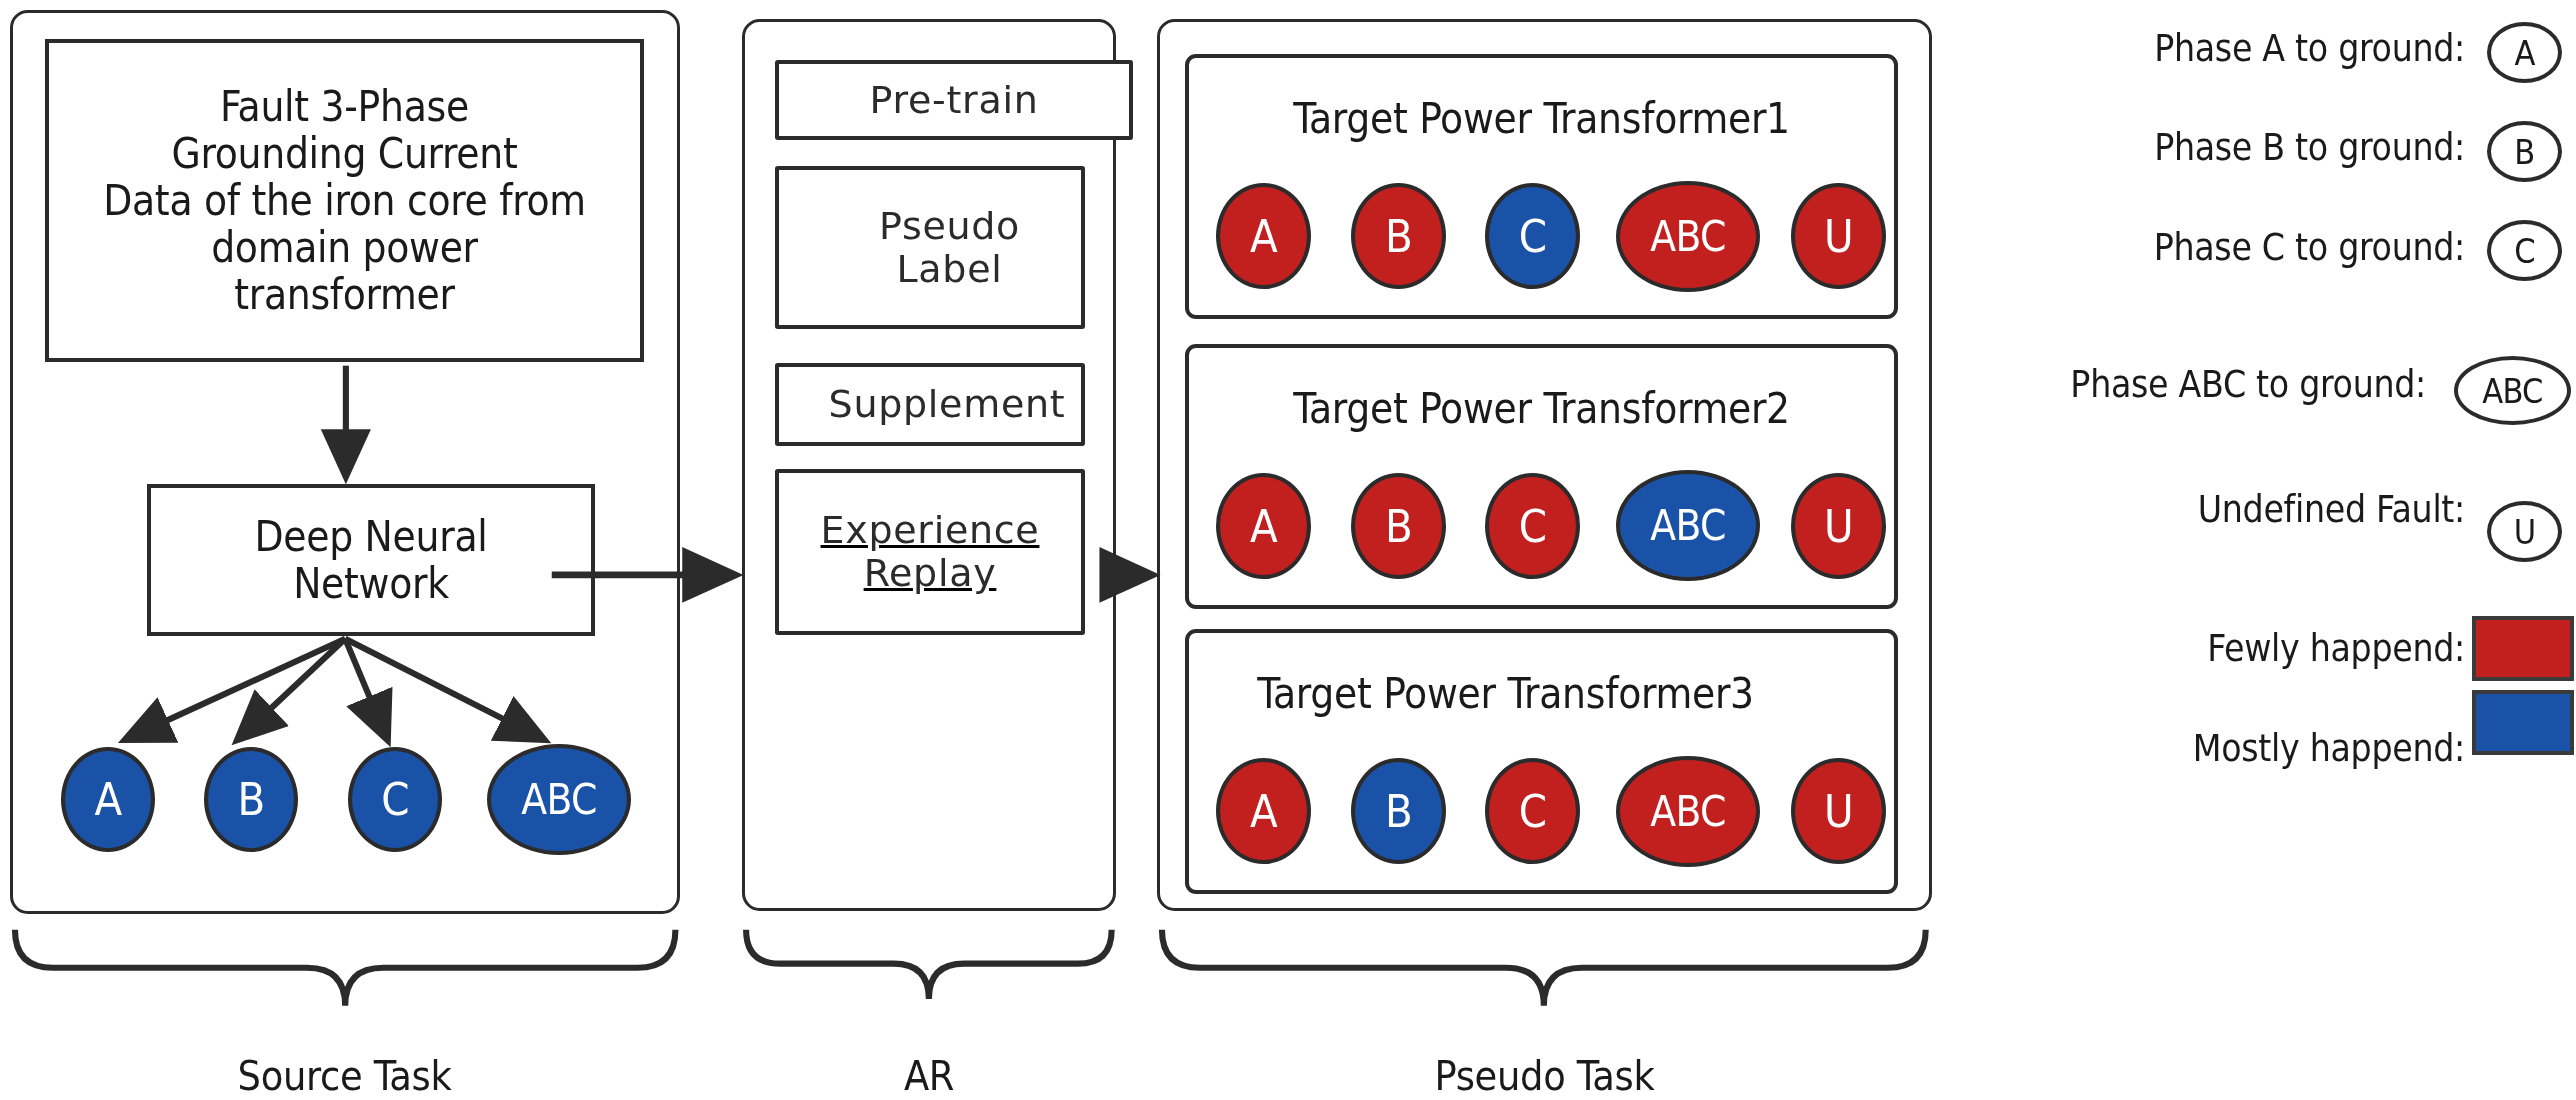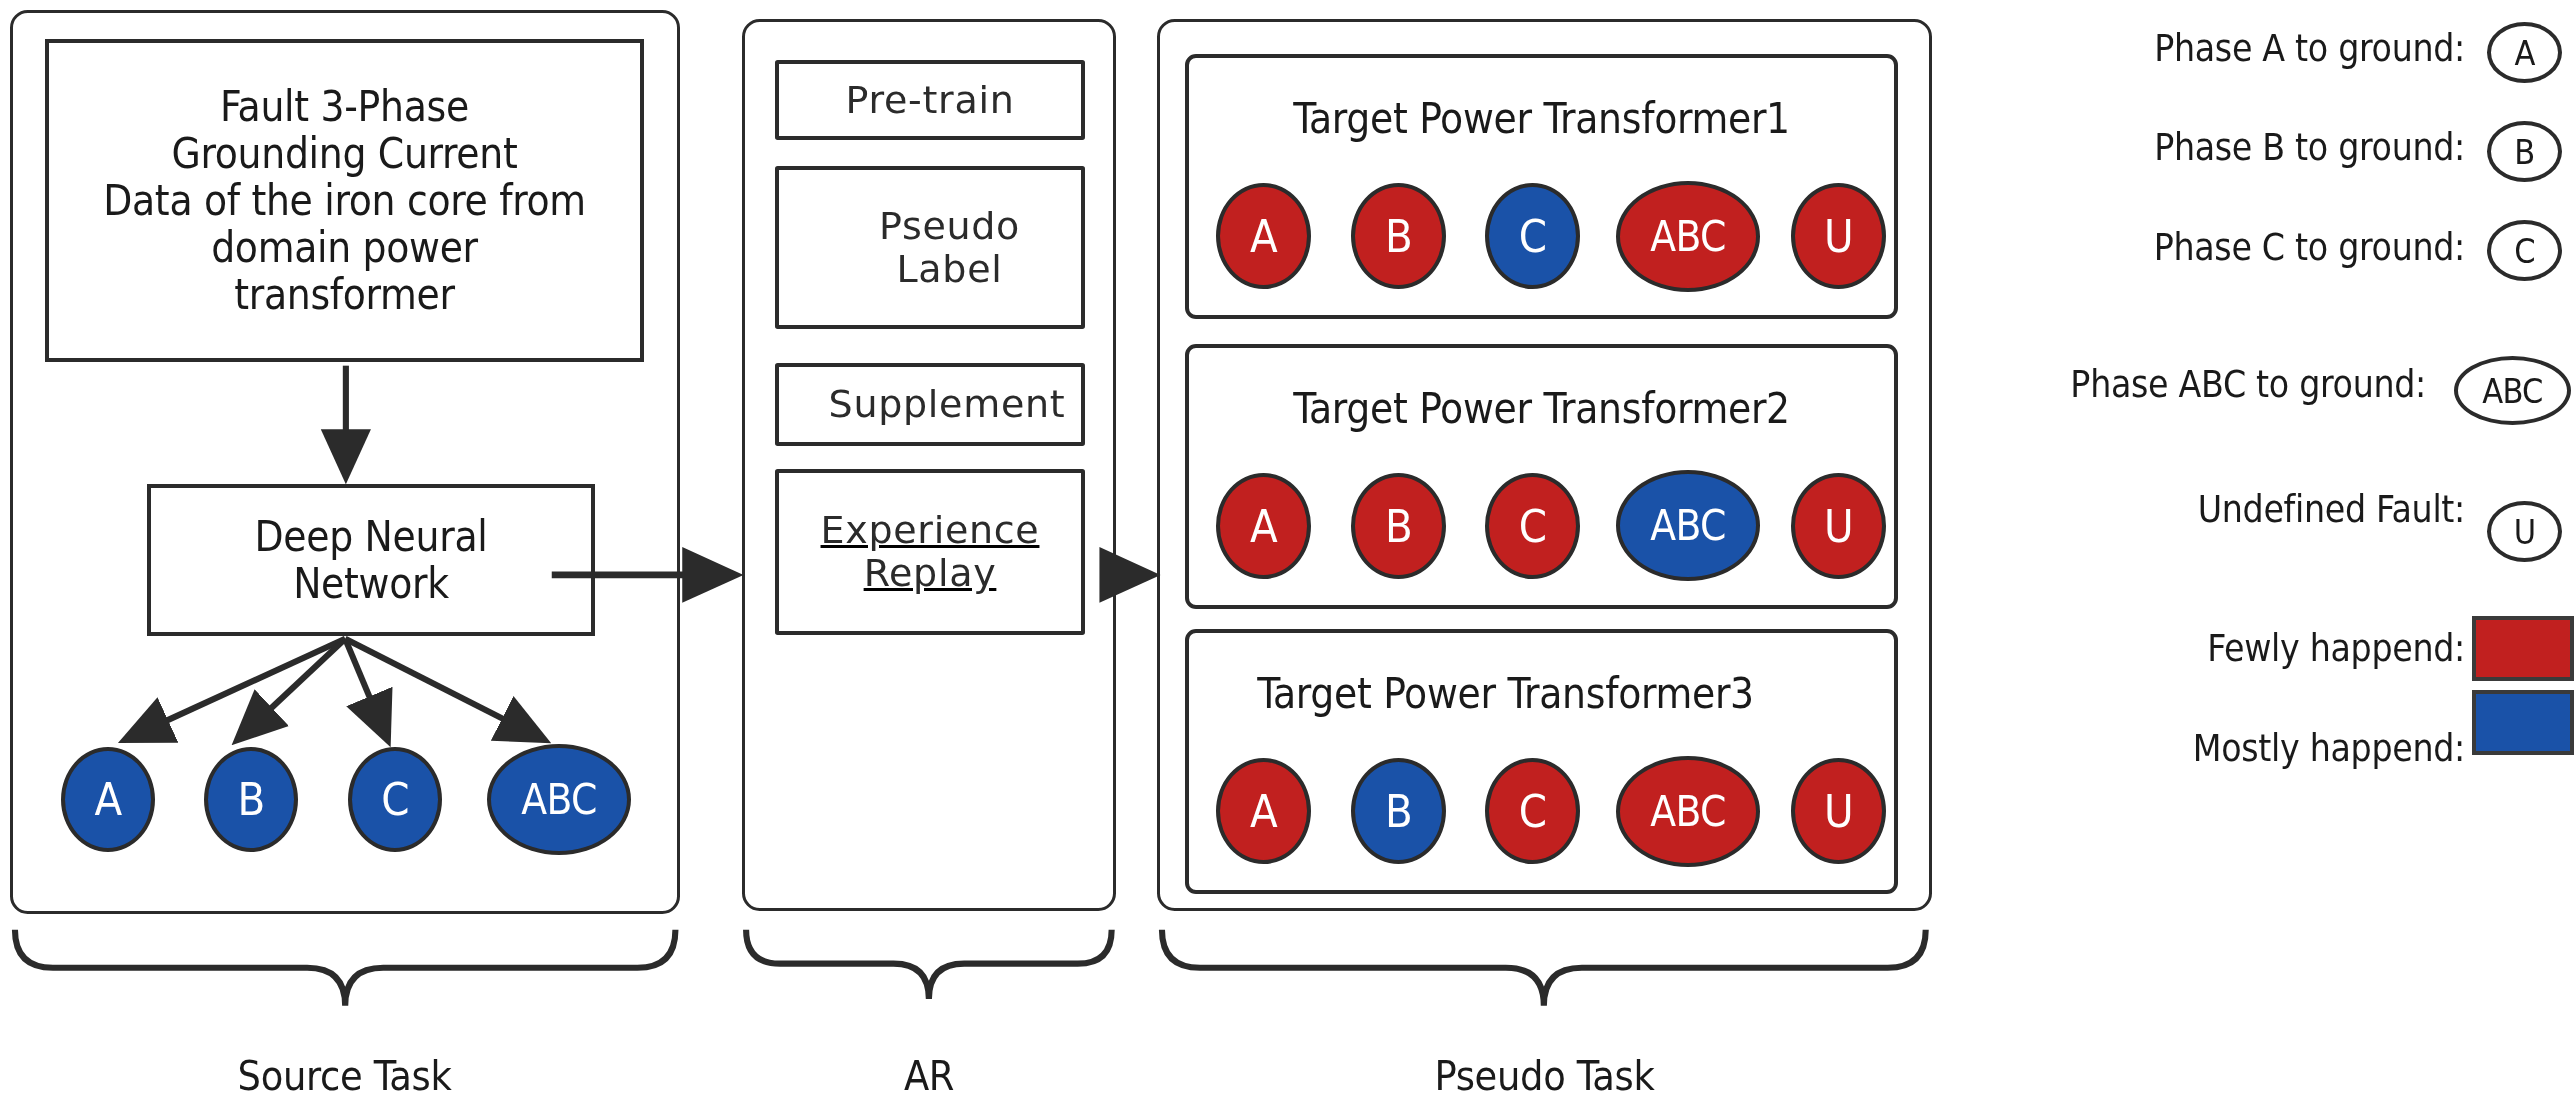--- a/index.html
+++ b/index.html
@@ -127,21 +127,21 @@
   </div>
   <div class="node blue" style="left:348px;top:747px;width:94px;height:105px;font-size:45px;">
     <span>C</span>
   </div>
   <div class="node blue" style="left:487px;top:744px;width:144px;height:111px;font-size:42px;">
     <span>ABC</span>
   </div>
 
   <div class="panel" style="left:742px;top:19px;width:374px;height:892px;"></div>
 
-  <div class="box boxthin rnd" style="left:775px;top:60px;width:310px;height:80px;border-radius:2.7px;">
+  <div class="box boxthin rnd" style="left:775px;top:60px;width:358px;height:80px;border-radius:2.7px;">
     <div class="artext" style="font-size:38px;white-space:pre-line;">Pre-train</div>
   </div>
 
   <div class="box boxthin rnd" style="left:775px;top:166px;width:310px;height:163px;border-radius:2.7px;padding-left:39px;">
     <div class="artext" style="font-size:38px;white-space:pre-line;">Pseudo
 Label</div>
   </div>
 
   <div class="box boxthin rnd" style="left:775px;top:363px;width:310px;height:83px;border-radius:2.7px;">
     <div class="artext" style="font-size:38px;white-space:pre-line;margin-left:34px;">Supplement</div>

